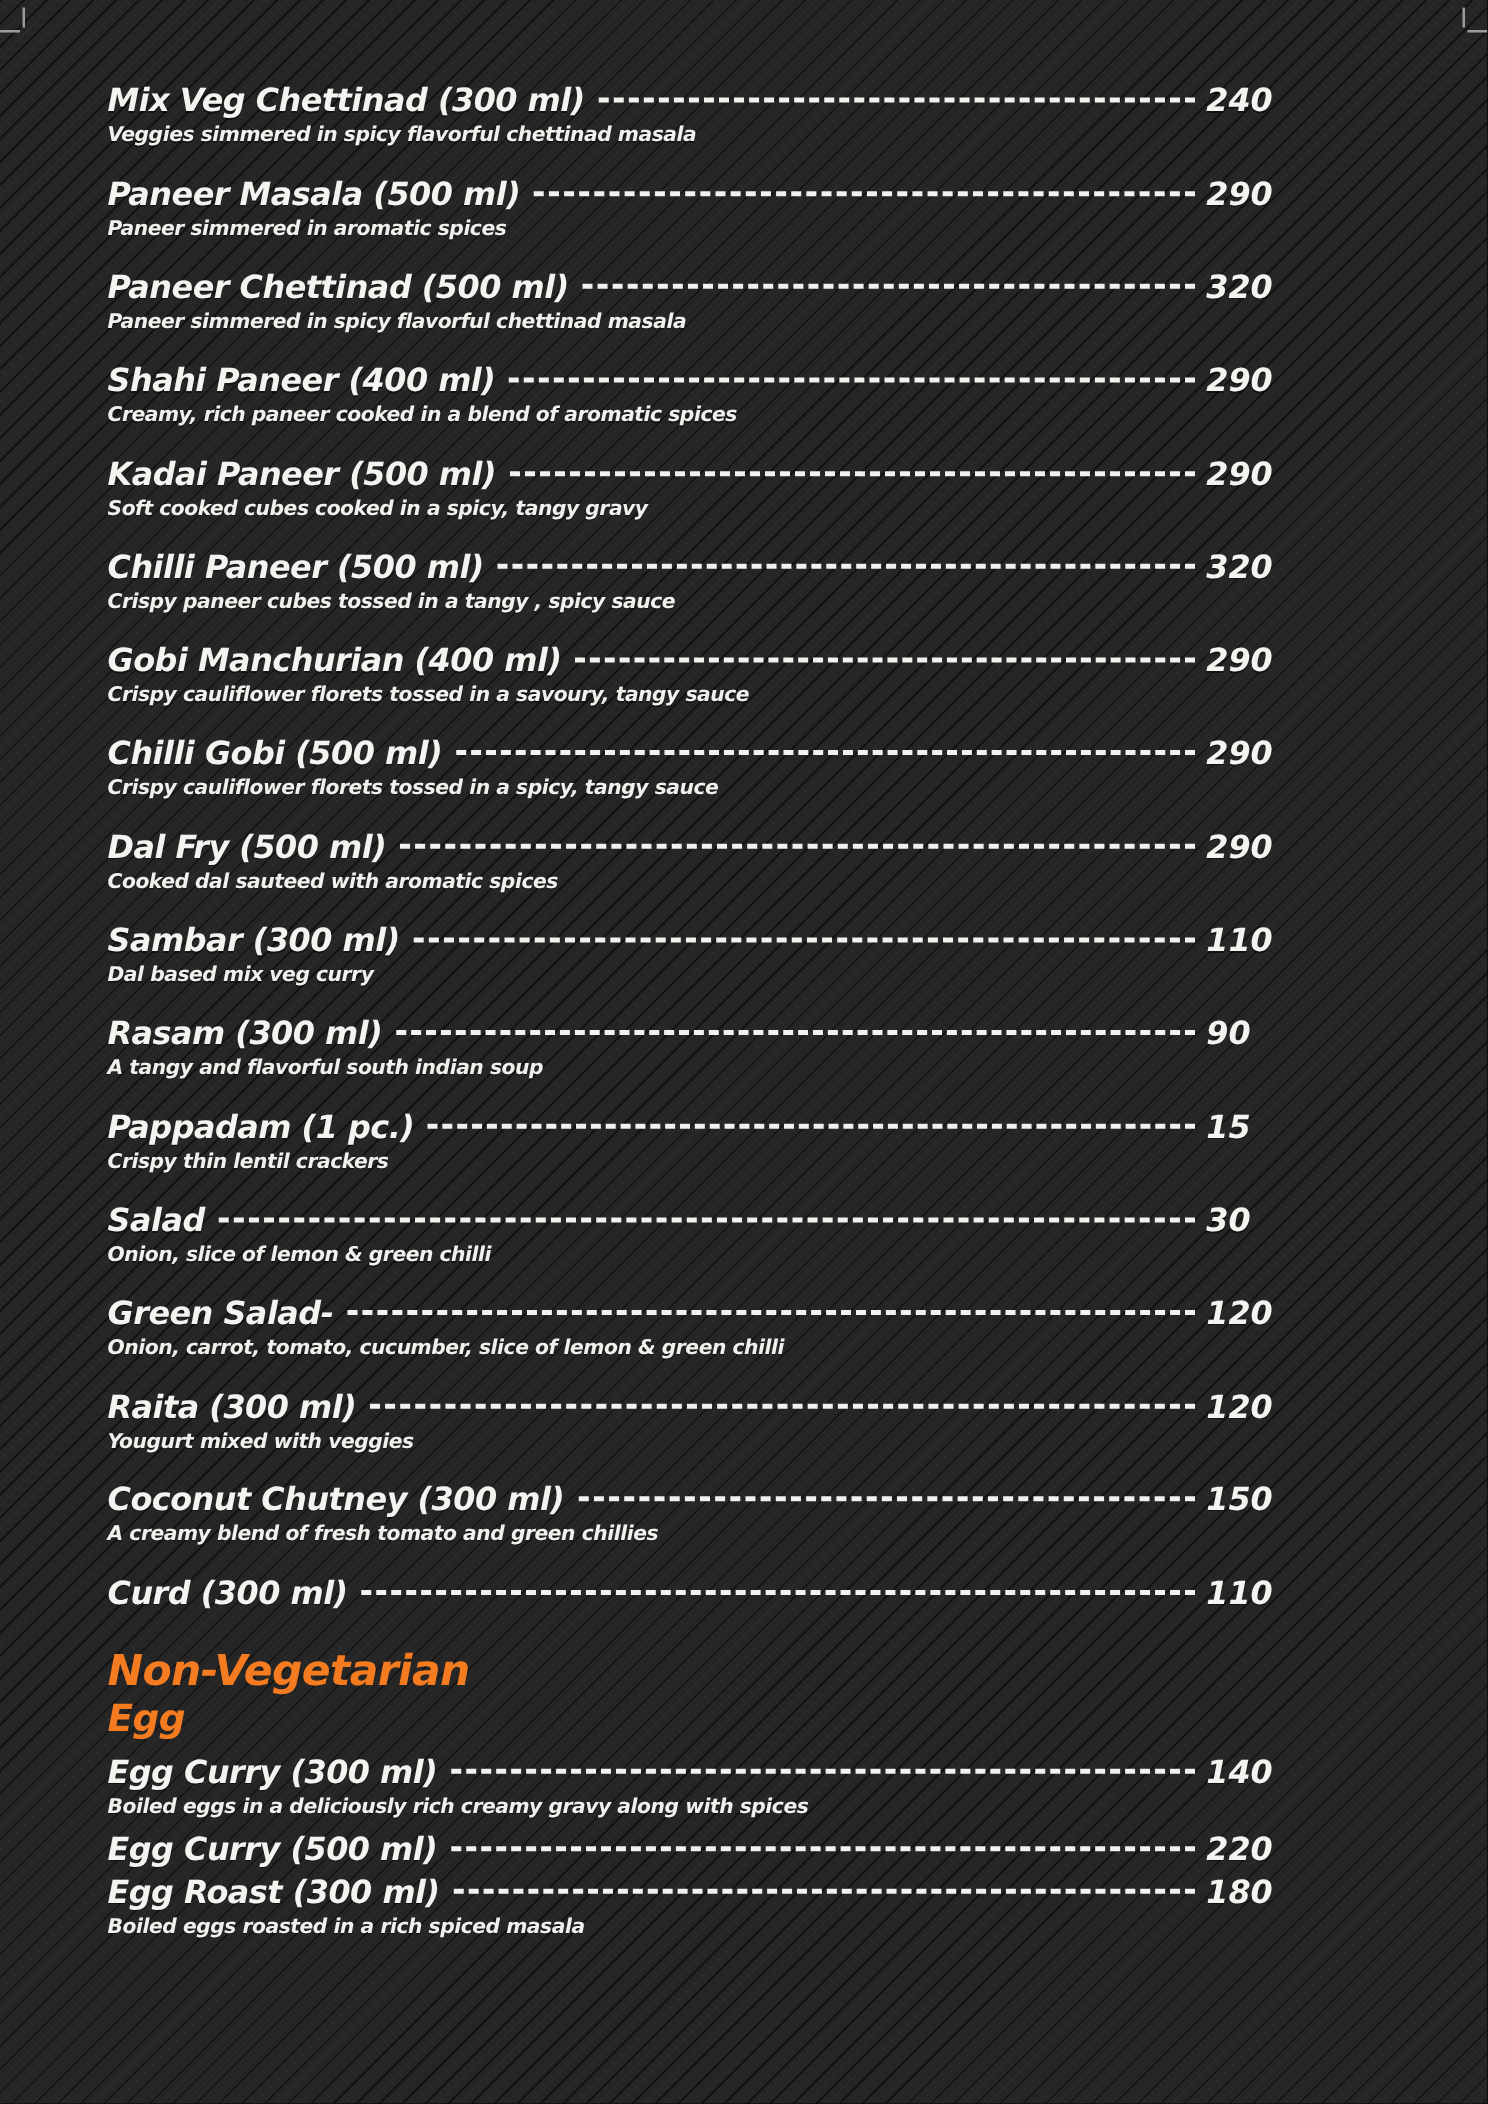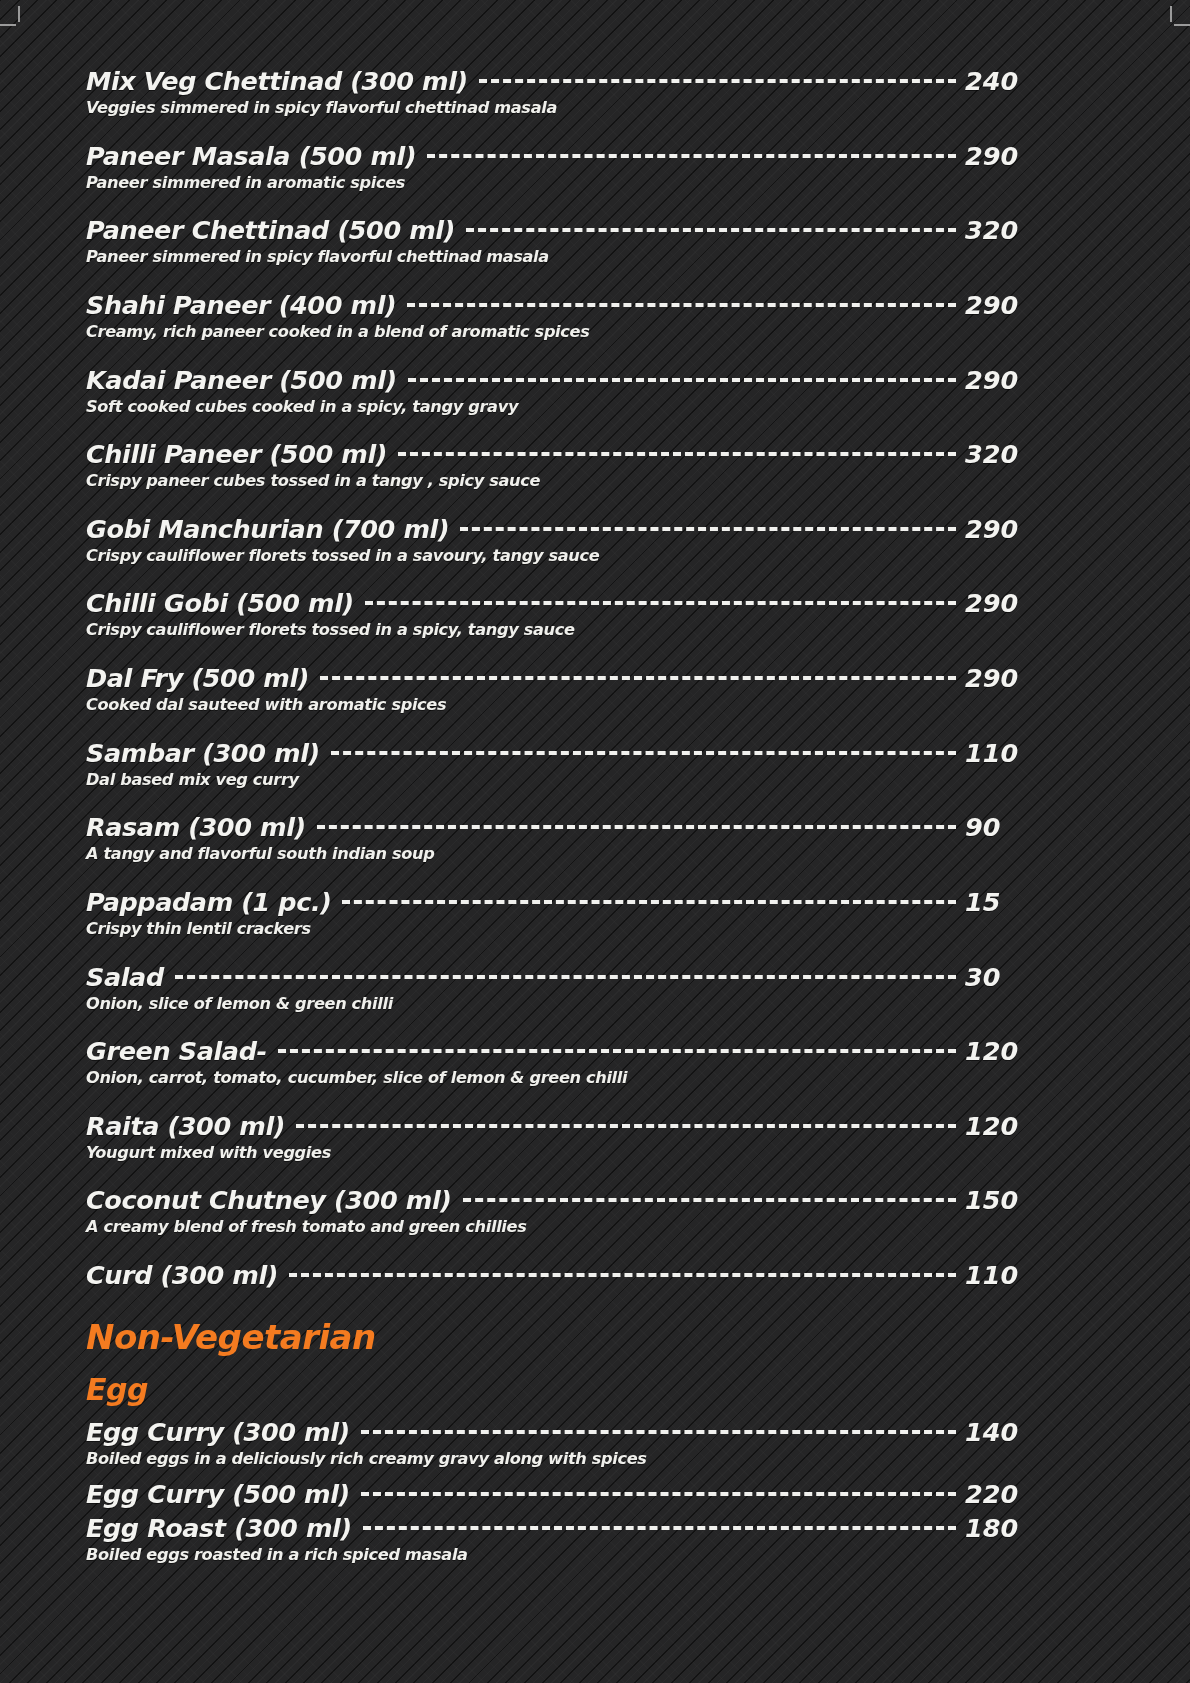--- a/index.html
+++ b/index.html
@@ -132,21 +132,21 @@
     font-style: italic;
     letter-spacing: -0.5px;
     line-height: 1.0;
   }
   .section-head.main {
     font-size: 34px;
     margin-top: 30px;
   }
   .section-head.sub {
     font-size: 30px;
-    margin-top: 21px;
+    margin-top: 7px;
     margin-bottom: 12px;
   }
 </style>
 </head>
 <body>
 
 <div class="page">
 
   <div class="crop h tl-h"></div>
   <div class="crop v tl-v"></div>
@@ -197,21 +197,21 @@
       <div class="item sp-lg">
         <div class="item-line">
           <span class="item-name">Chilli Paneer (500 ml)</span>
           <span class="dots"></span>
           <span class="item-price">320</span>
         </div>
         <div class="item-desc">Crispy paneer cubes tossed in a tangy , spicy sauce</div>
       </div>
       <div class="item sp-lg">
         <div class="item-line">
-          <span class="item-name">Gobi Manchurian (700 ml)</span>
+          <span class="item-name">Gobi Manchurian (400 ml)</span>
           <span class="dots"></span>
           <span class="item-price">290</span>
         </div>
         <div class="item-desc">Crispy cauliflower florets tossed in a savoury, tangy sauce</div>
       </div>
       <div class="item sp-lg">
         <div class="item-line">
           <span class="item-name">Chilli Gobi (500 ml)</span>
           <span class="dots"></span>
           <span class="item-price">290</span>

